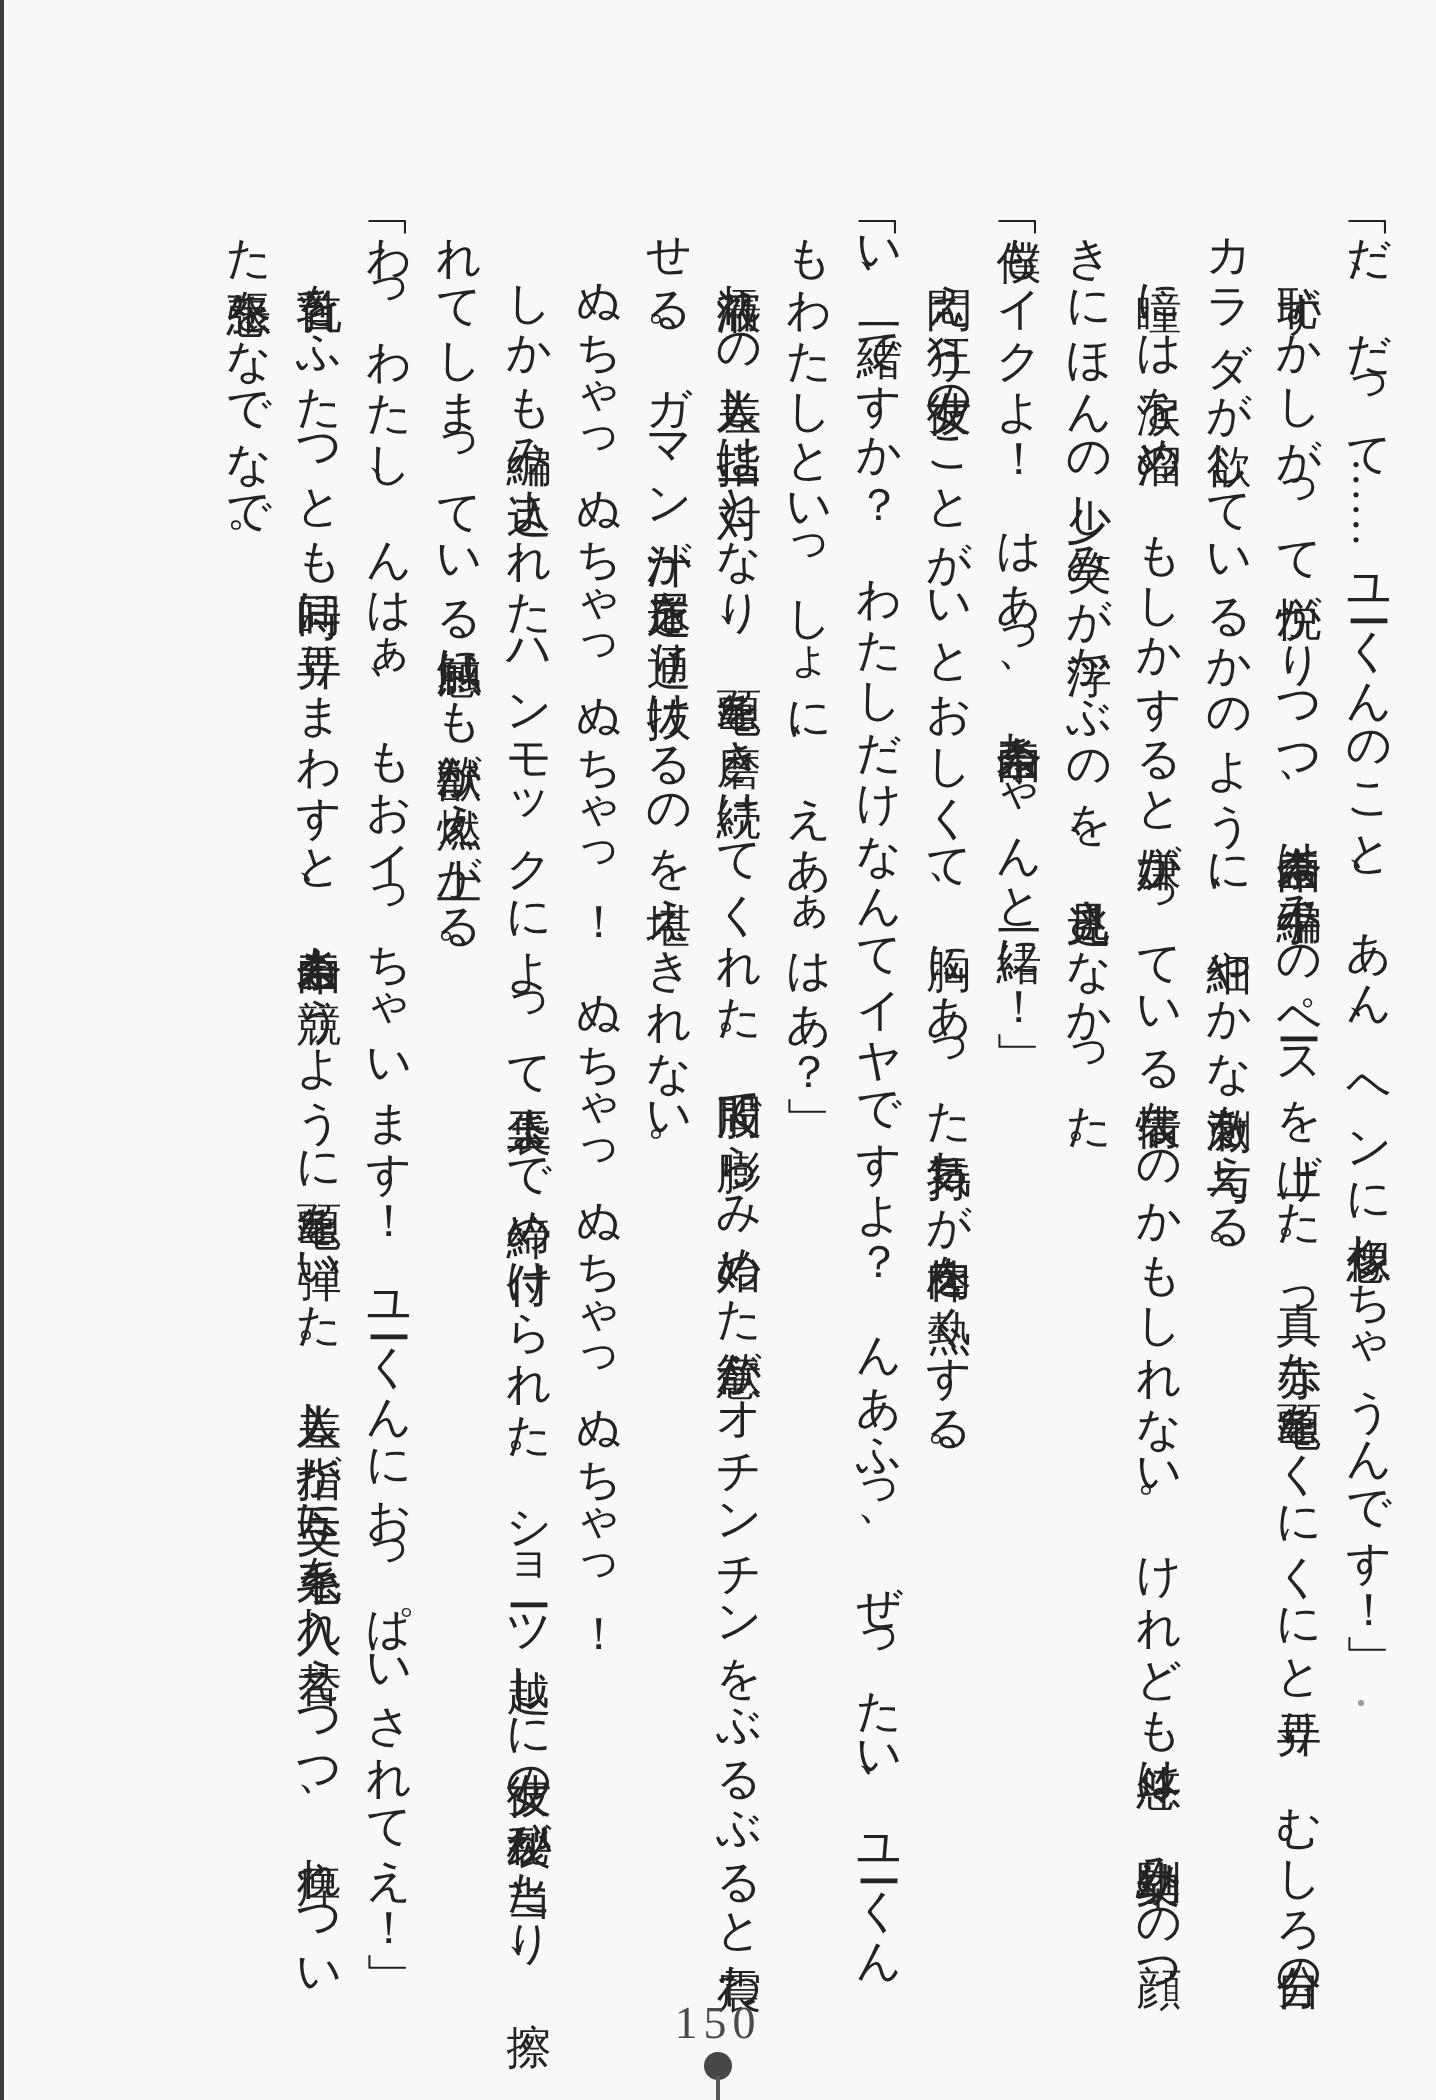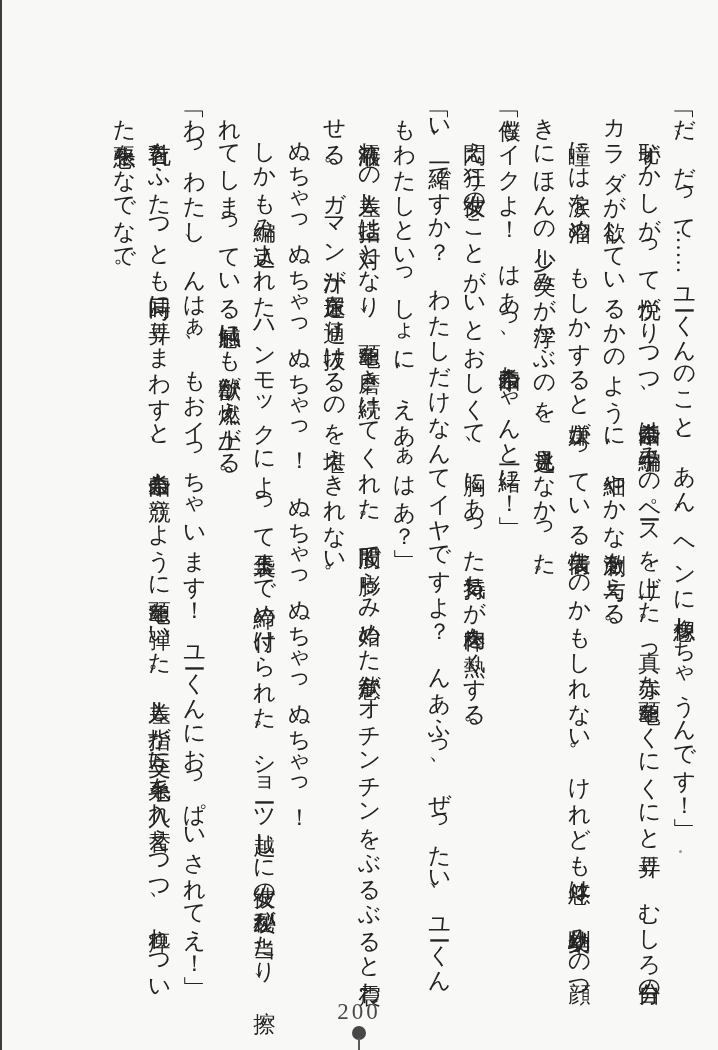--- a/index.html
+++ b/index.html
@@ -88,20 +88,20 @@
       <p class="dialogue">「僕もイクよ！　はあっ、由希奈ちゃんと一緒に！」</p>
       <p class="narrative">悶え狂う彼女のことがいとおしくて、胸にあった気持ちが肉棒を熱くする。</p>
       <p class="dialogue">「い、一緒ですか？　わたしだけなんてイヤですよ？　んあふっ、ぜったい、ユーくんもわたしといっしょに、えあぁはあ？」</p>
       <p class="narrative">液濡れの人差し指は一対となり、亀頭を磨き続けてくれた。股間で膨らみ始めた意欲がオチンチンをぶるぶると震わせる。ガマン汁が尿道を通り抜けるのを堪えきれない。</p>
       <p class="narrative">ぬちゃっぬちゃっぬちゃっ！　ぬちゃっぬちゃっぬちゃっ！</p>
       <p class="narrative">しかも編み込まれたハンモックによって玉袋まで締め付けられた。ショーツ越しに彼女の秘裂が当たり、擦れてしまっている感触にも獣欲が燃え上がる。</p>
       <p class="dialogue">「わっわたし、んはぁ、もおイっちゃいます！　ユーくんにおっぱいされてえ！」</p>
       <p class="narrative">乳首をふたつとも同時に弄りまわすと、由希奈も競うように亀頭を弾いた。人差し指が交互に毛糸を入れ替えつつ、痺れついた怒張をなでなで。</p>
     </div>
 
-  <div class="page-number">200</div>
+  <div class="page-number">150</div>
 
   <div class="pin-marker-dot"></div>
   <div class="pin-marker-stem"></div>
 
   <div class="scan-speck"></div>
 
 </div>
 
 </body></html>

